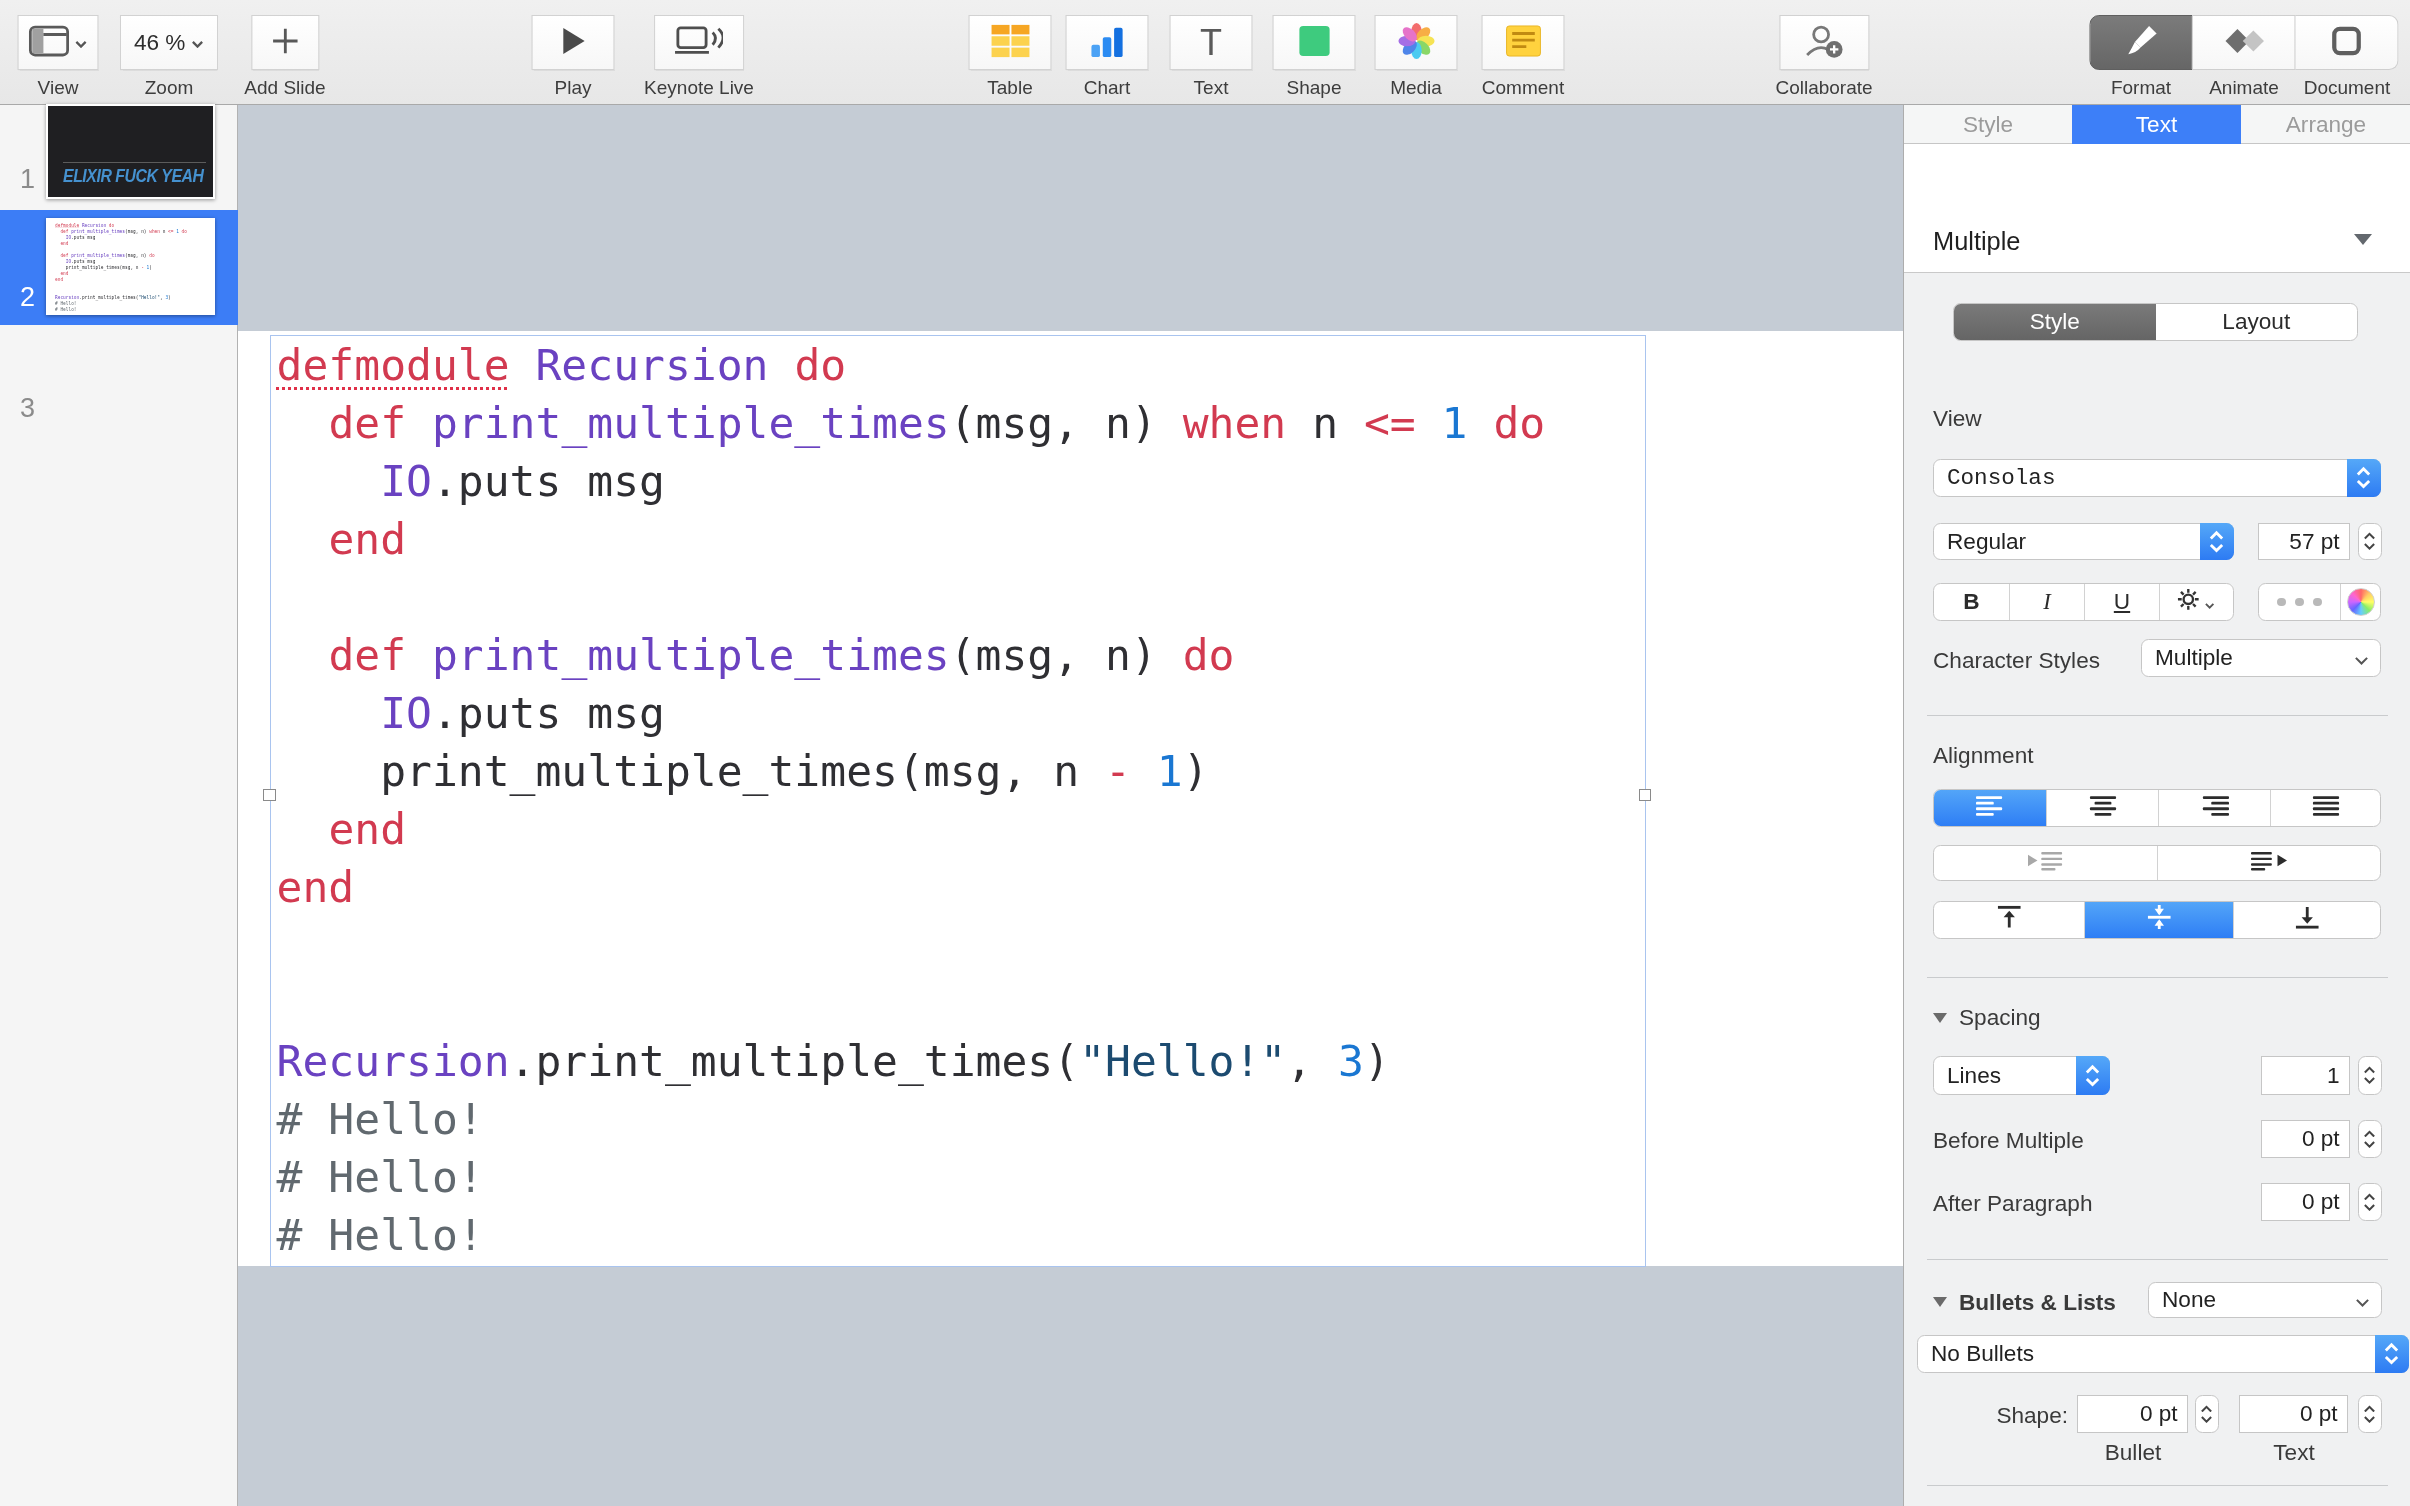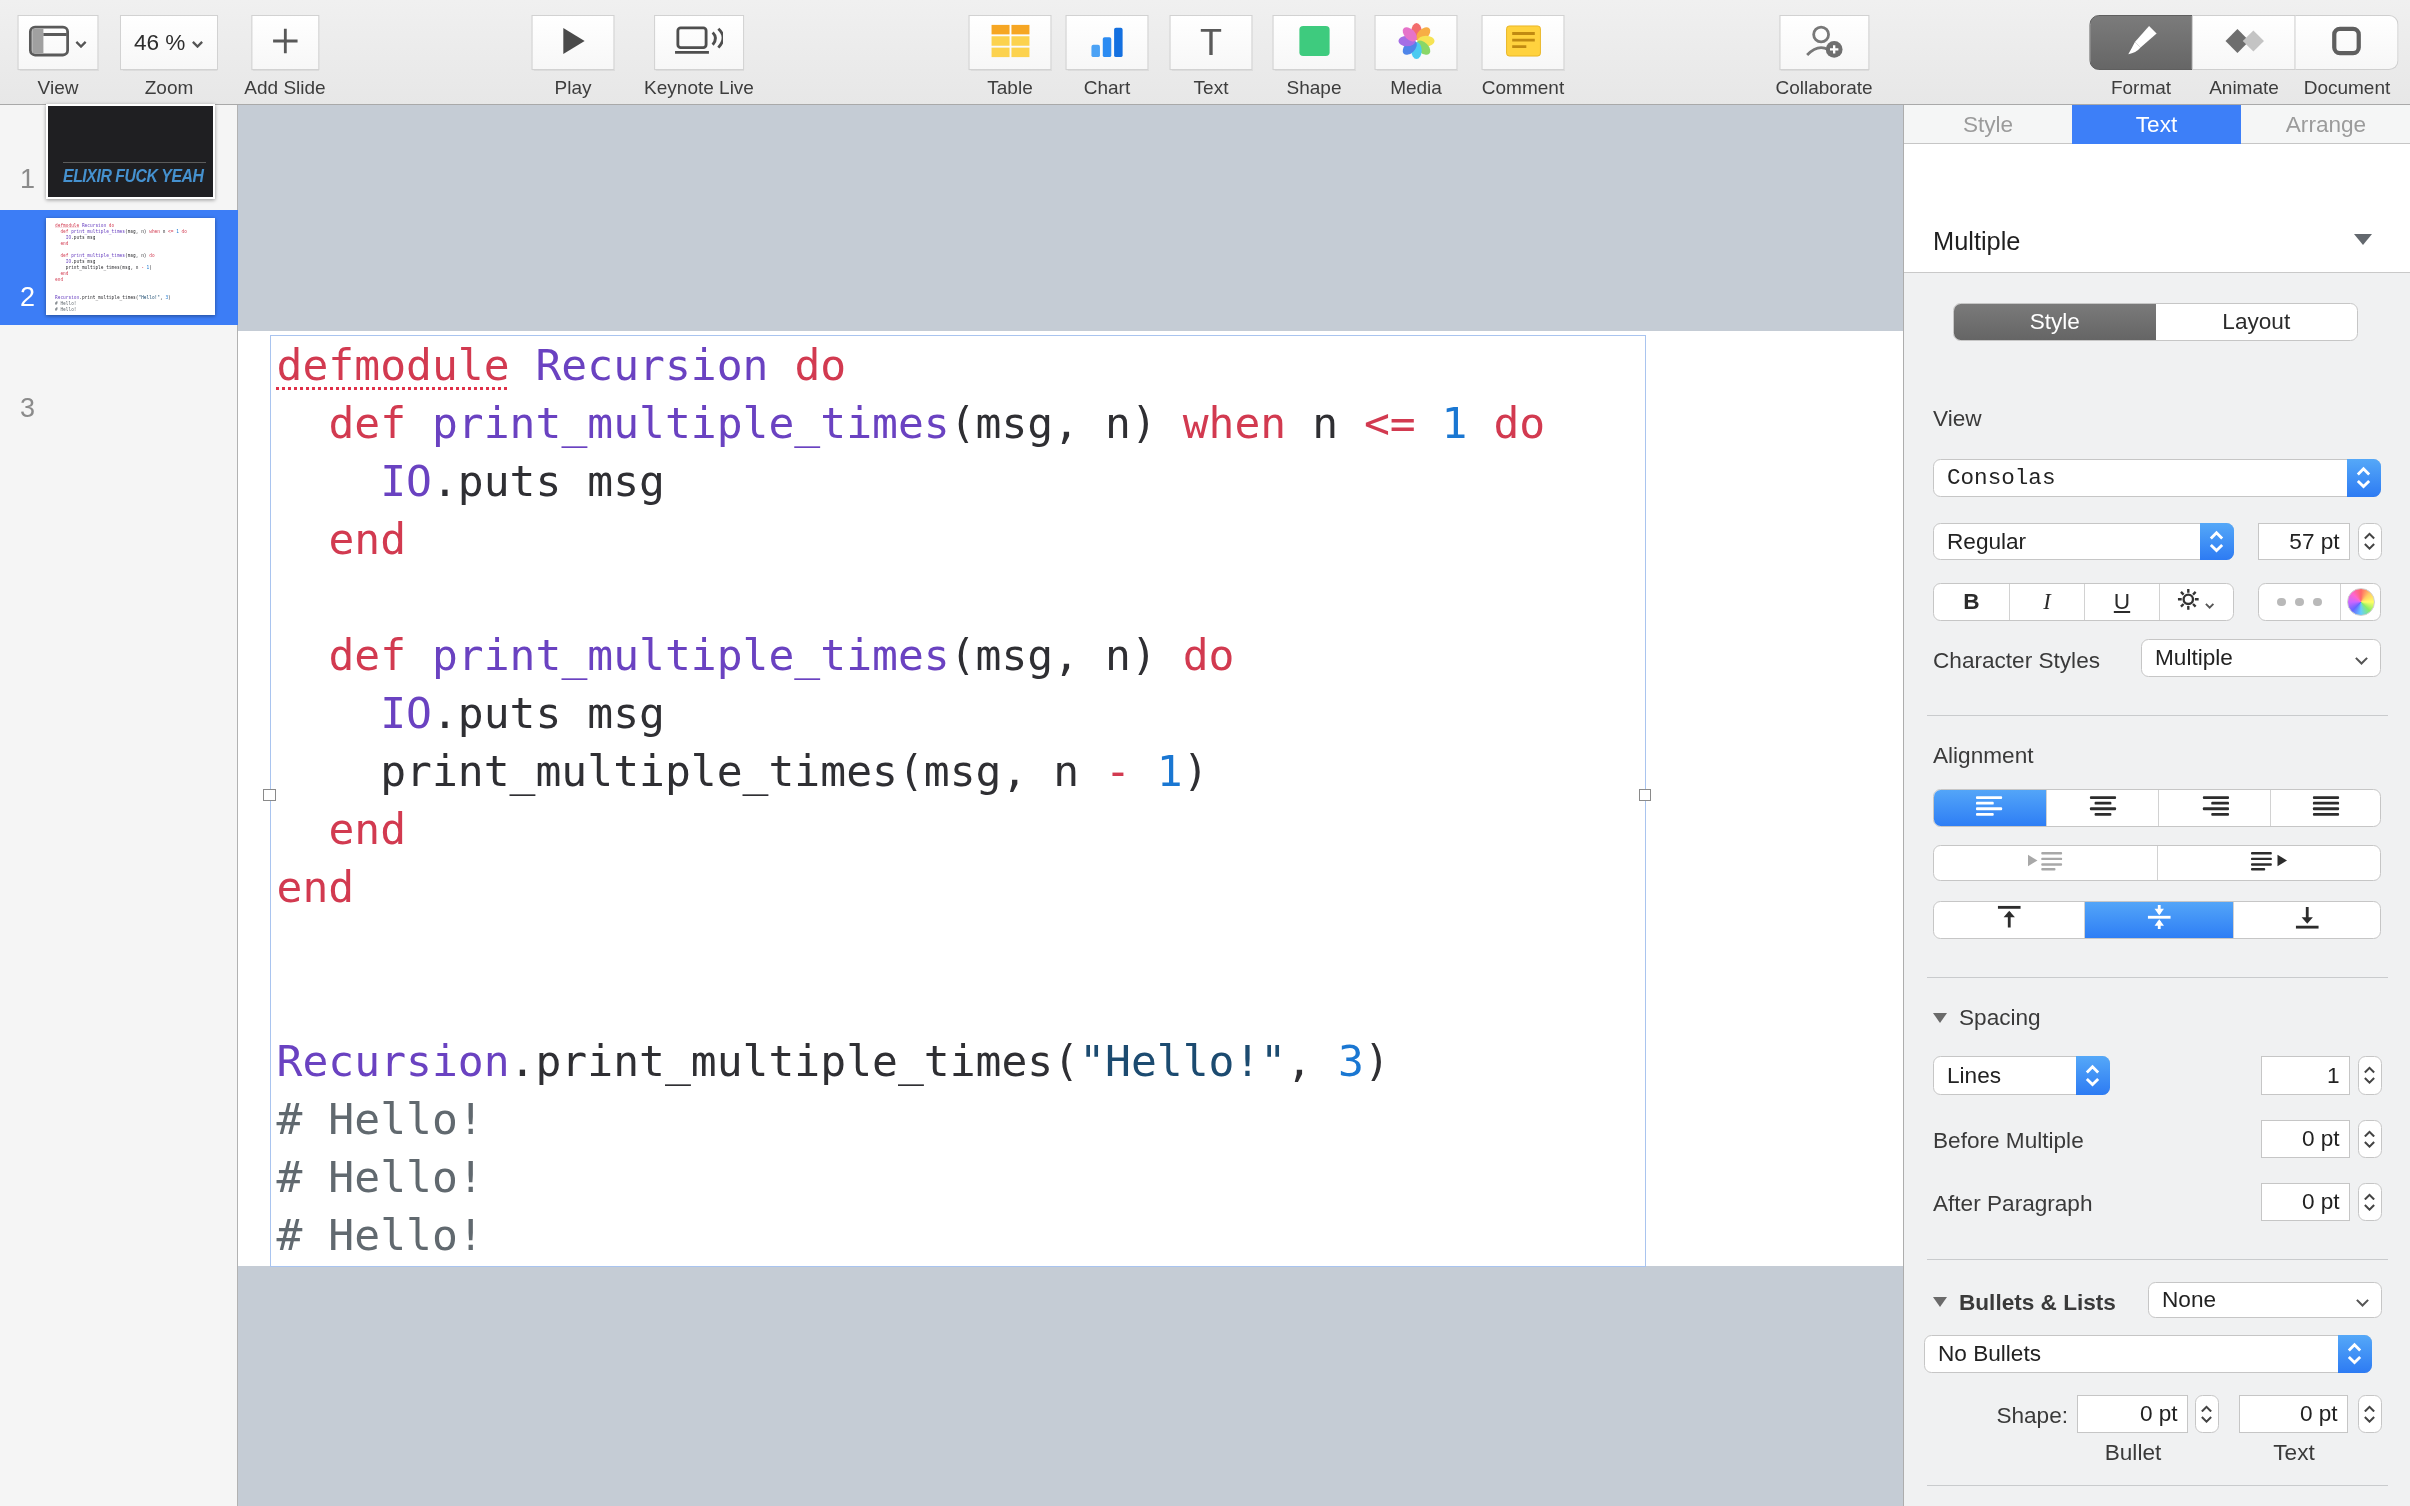--- a/index.html
+++ b/index.html
@@ -618,21 +618,21 @@
     <div class="phead" style="left:55px; top:1185px; font-weight:bold;">Bullets &amp; Lists</div>
     <div class="dd" style="left:244px; top:1177px; width:234px; height:36px;">
       <span class="txt">None</span>
       <span style="margin-right:11.3px;">
         <svg width="15" height="9.4" viewBox="0 0 16 10">
             <polyline points="2,2 8,8 14,2" fill="none" stroke="#555" stroke-width="2.2"></polyline>
           </svg>
       </span>
     </div>
 
-    <div class="dd" style="left:20px; top:1230px; width:448px; height:38px;">
+    <div class="dd" style="left:13px; top:1230px; width:492px; height:38px;">
       <span class="txt">No Bullets</span>
       <span class="cap-blue">
         <svg width="19" height="10.4" viewBox="0 0 20 11">
             <polyline points="4,9 10,3 16,9" fill="none" stroke="#fff" stroke-width="3"></polyline>
           </svg>
         <svg width="19" height="10.4" viewBox="0 0 20 11">
             <polyline points="4,2 10,8 16,2" fill="none" stroke="#fff" stroke-width="3"></polyline>
           </svg>
       </span>
     </div>

